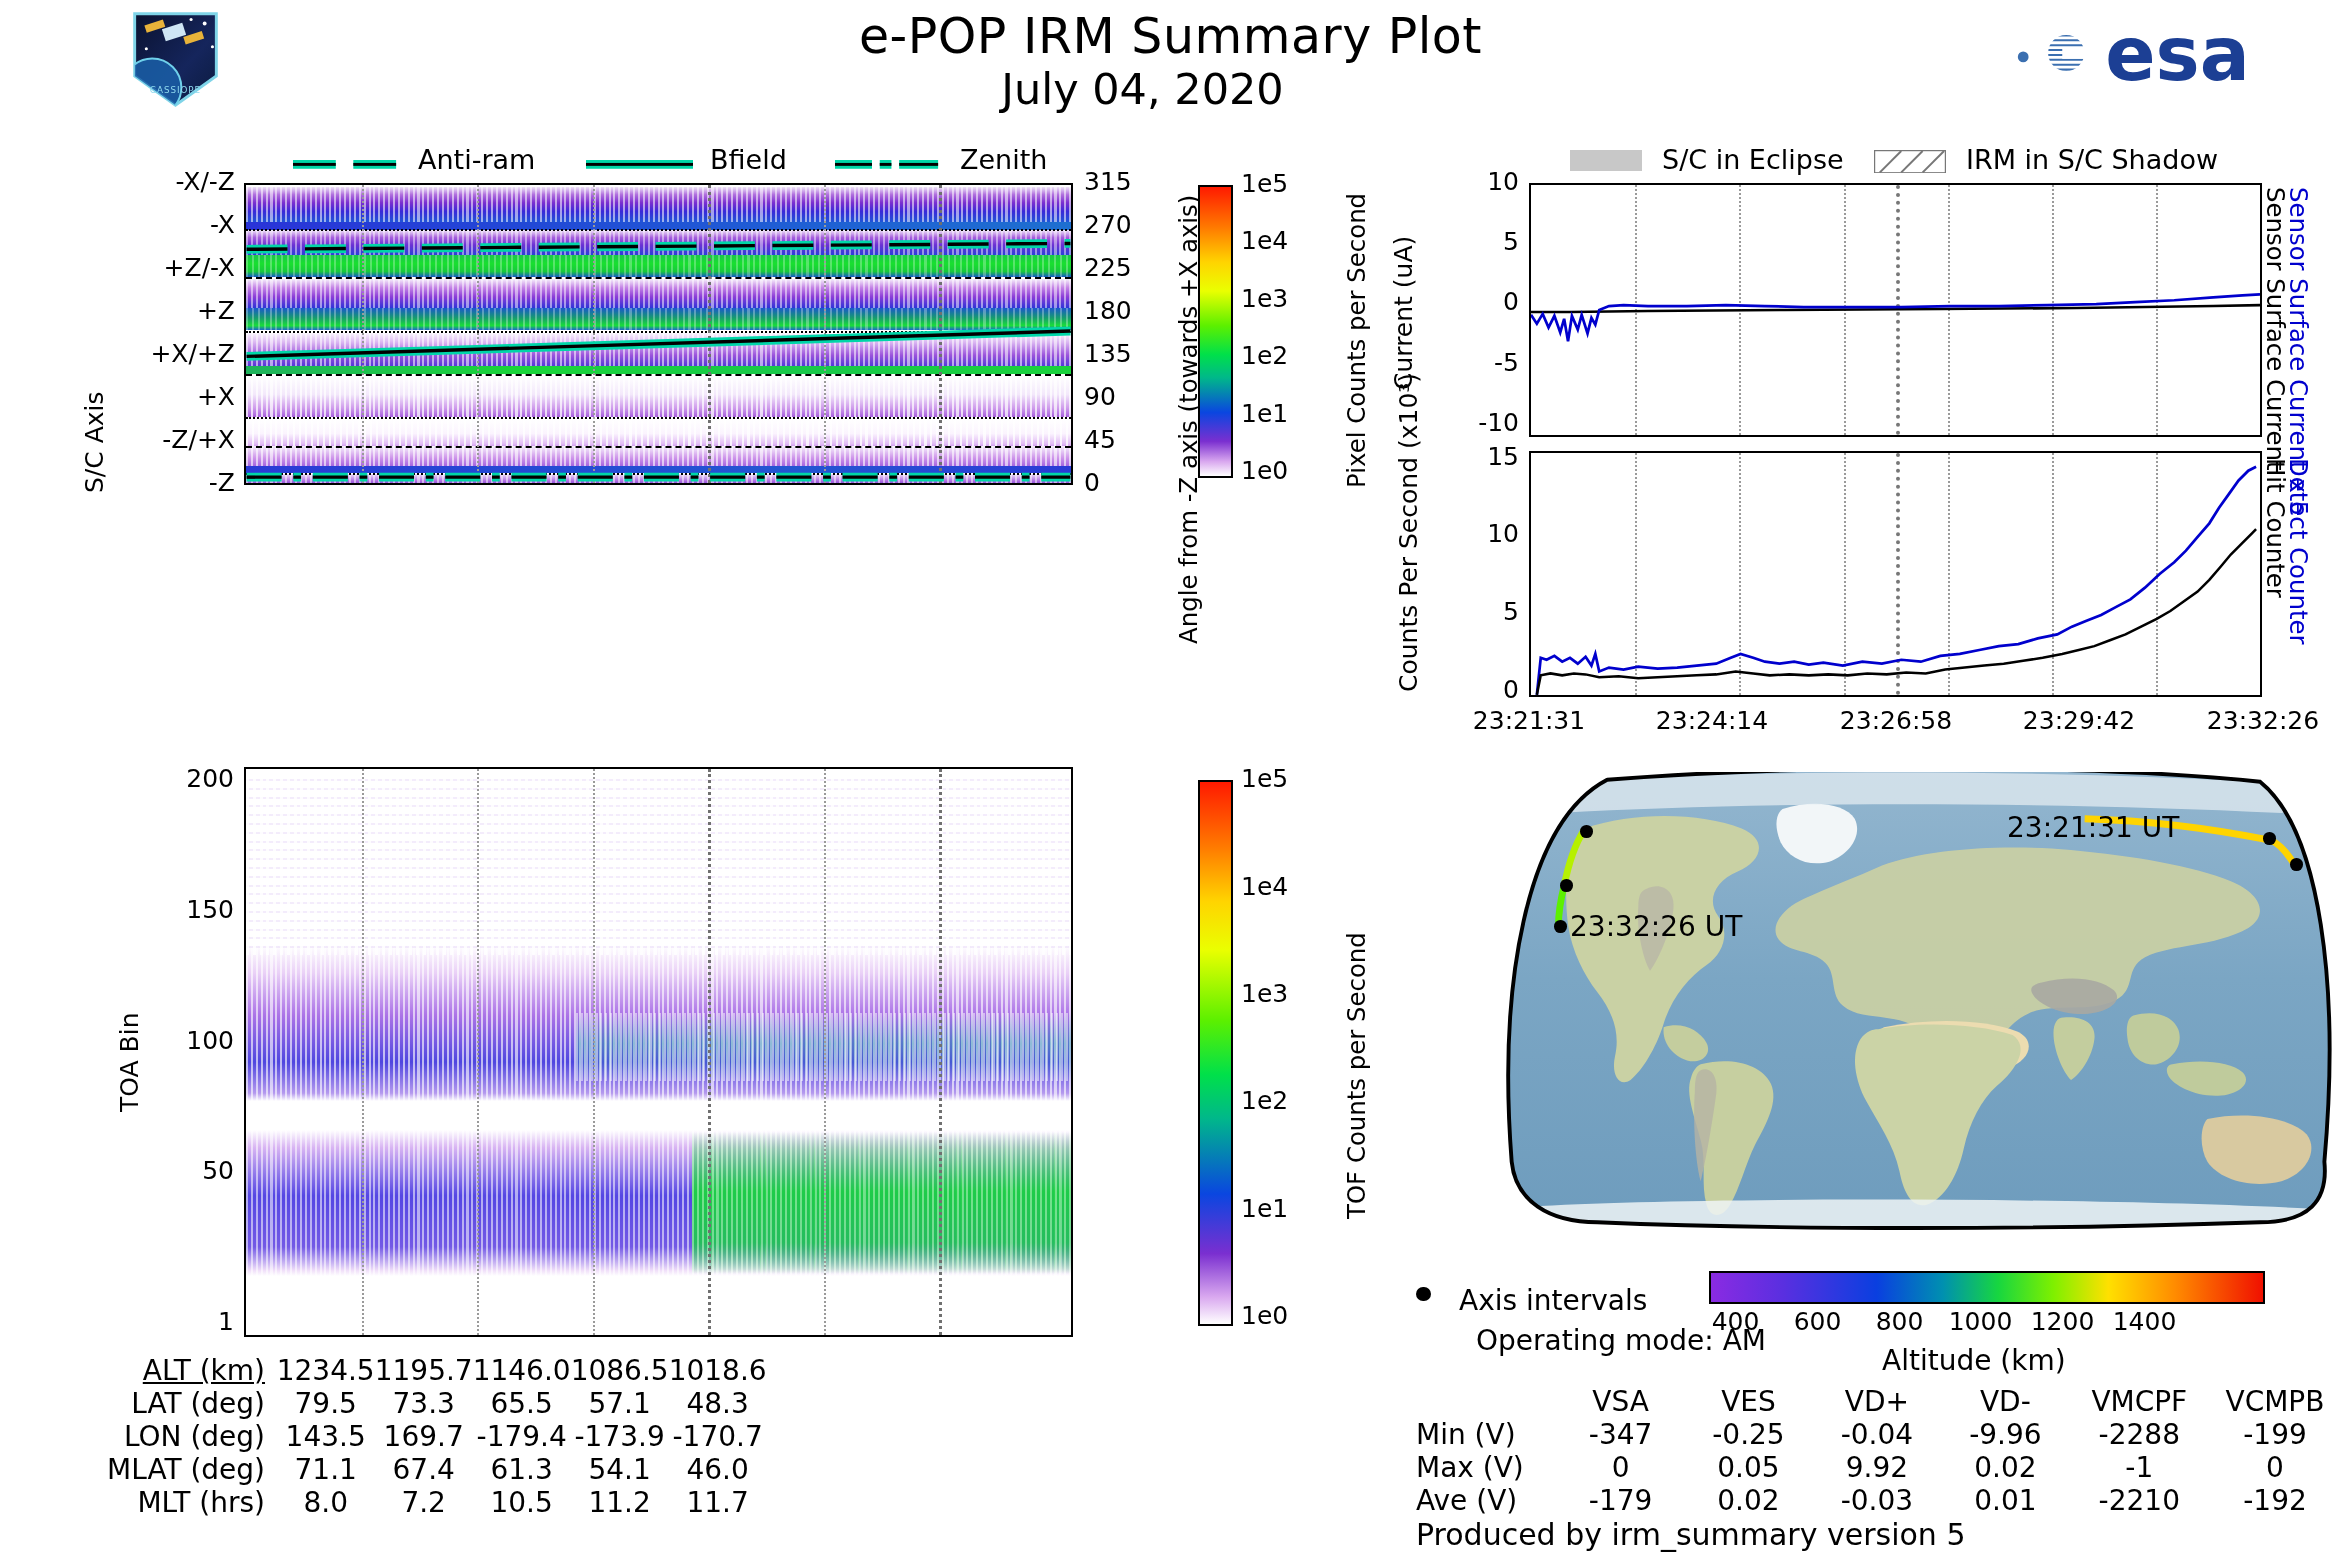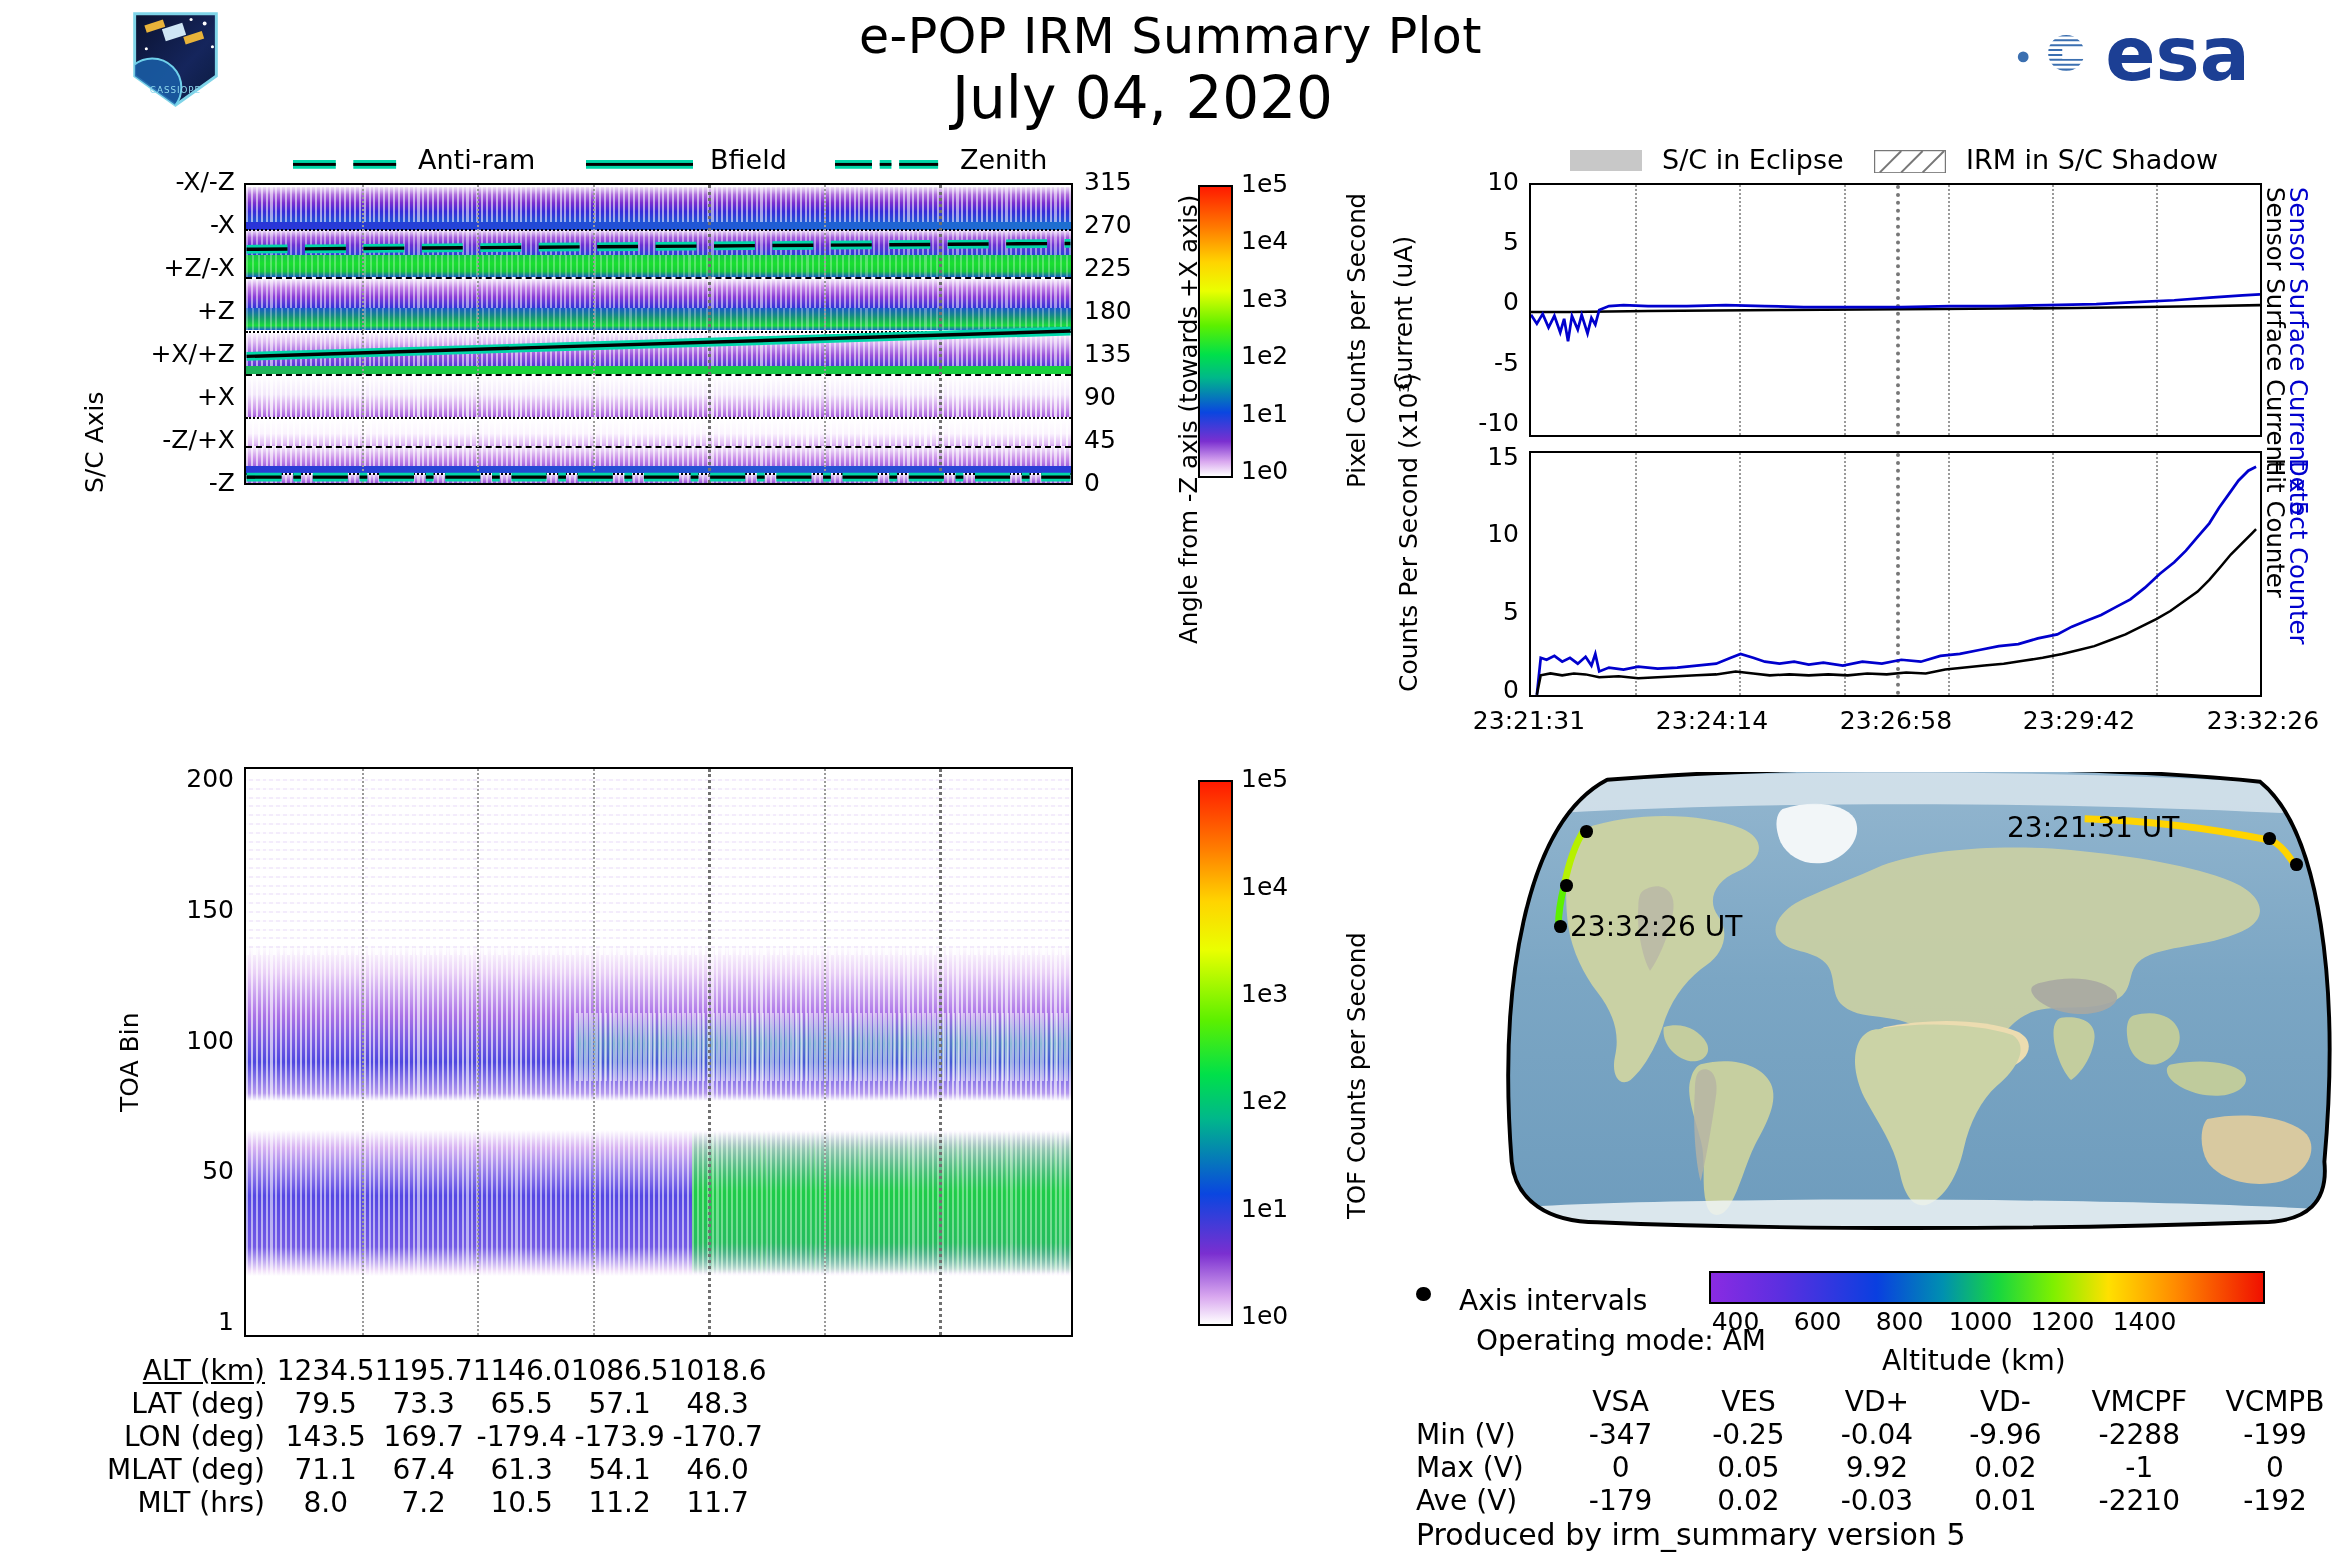--- a/index.html
+++ b/index.html
@@ -3,21 +3,21 @@
 <meta charset="utf-8">
 <style>
   html,body{margin:0;padding:0;background:#fff;}
   body{width:2341px;height:1560px;position:relative;overflow:hidden;
        font-family:"DejaVu Sans",sans-serif;color:#000;}
   .abs{position:absolute;}
   .nosel{user-select:none;}
 
   
   #title-main{left:0;top:7.8px;width:2341px;text-align:center;font-size:49px;letter-spacing:0.5px;}
-  #title-sub{left:0;top:64px;width:2285px;text-align:center;font-size:58px;}
+  #title-sub{left:0;top:64px;width:2285px;text-align:center;font-size:43px;}
 
   #cassiope-badge{left:123px;top:3.9px;width:105px;height:105px;}
   #esa-logo{left:1990px;top:7.8px;width:332px;height:90px;}
 
   
   .frame{box-sizing:border-box;border:2px solid #000;background:#fff;}
   .ylab{font-size:25px;white-space:nowrap;transform-origin:0 0;}
   .tick{font-size:25px;white-space:nowrap;}
   .cbar-lab{font-size:24.4px;white-space:nowrap;transform-origin:0 0;}
 

